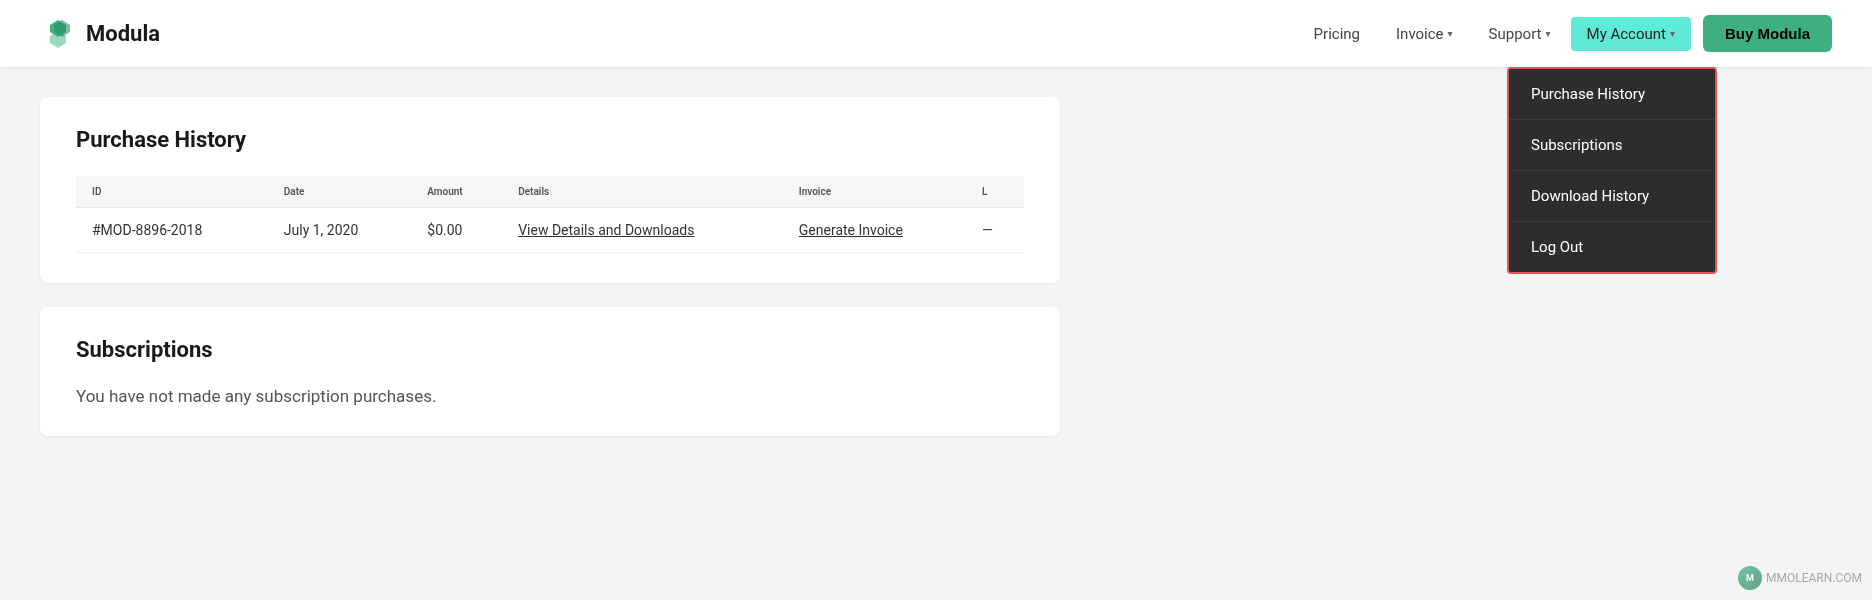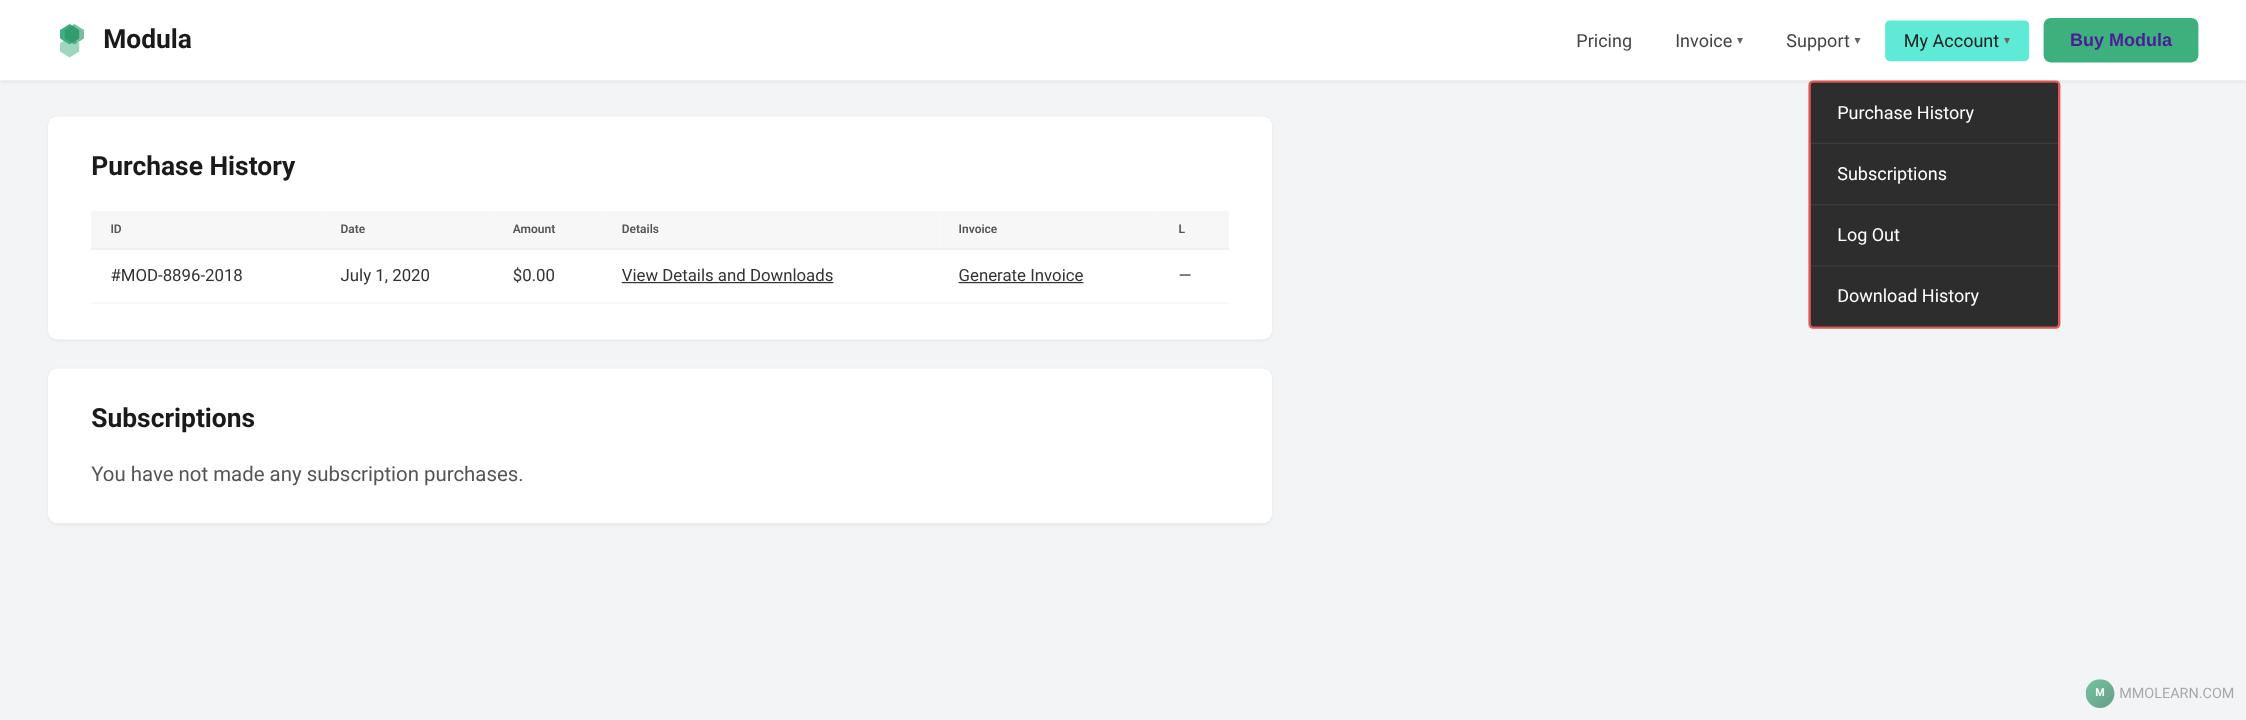--- a/index.html
+++ b/index.html
@@ -55,21 +55,21 @@
     .nav-item.active-dropdown {
       background: #5eead4;
       color: #222;
     }
     .chevron {
       font-size: 10px;
       color: #666;
     }
     .btn-buy {
       background: #3db07e;
-      color: #4c1d95;
+      color: #000000;
       border: none;
       padding: 10px 22px;
       border-radius: 6px;
       font-size: 15px;
       font-weight: 600;
       cursor: pointer;
       margin-left: 8px;
       white-space: nowrap;
     }
 
@@ -212,24 +212,24 @@
 </header>
 
 <div class="dropdown-menu">
   <div class="dropdown-item highlighted">
     <span>Purchase History</span>
   </div>
   <div class="dropdown-item">
     <span>Subscriptions</span>
   </div>
   <div class="dropdown-item">
+    <span>Download History</span>
+  </div>
+  <div class="dropdown-item">
     <span>Log Out</span>
-  </div>
-  <div class="dropdown-item">
-    <span>Download History</span>
   </div>
 </div>
 
 <main class="main-content">
 
   <div class="card">
     <h2 class="card-title">Purchase History</h2>
     <table class="purchase-table">
       <thead>
         <tr>

